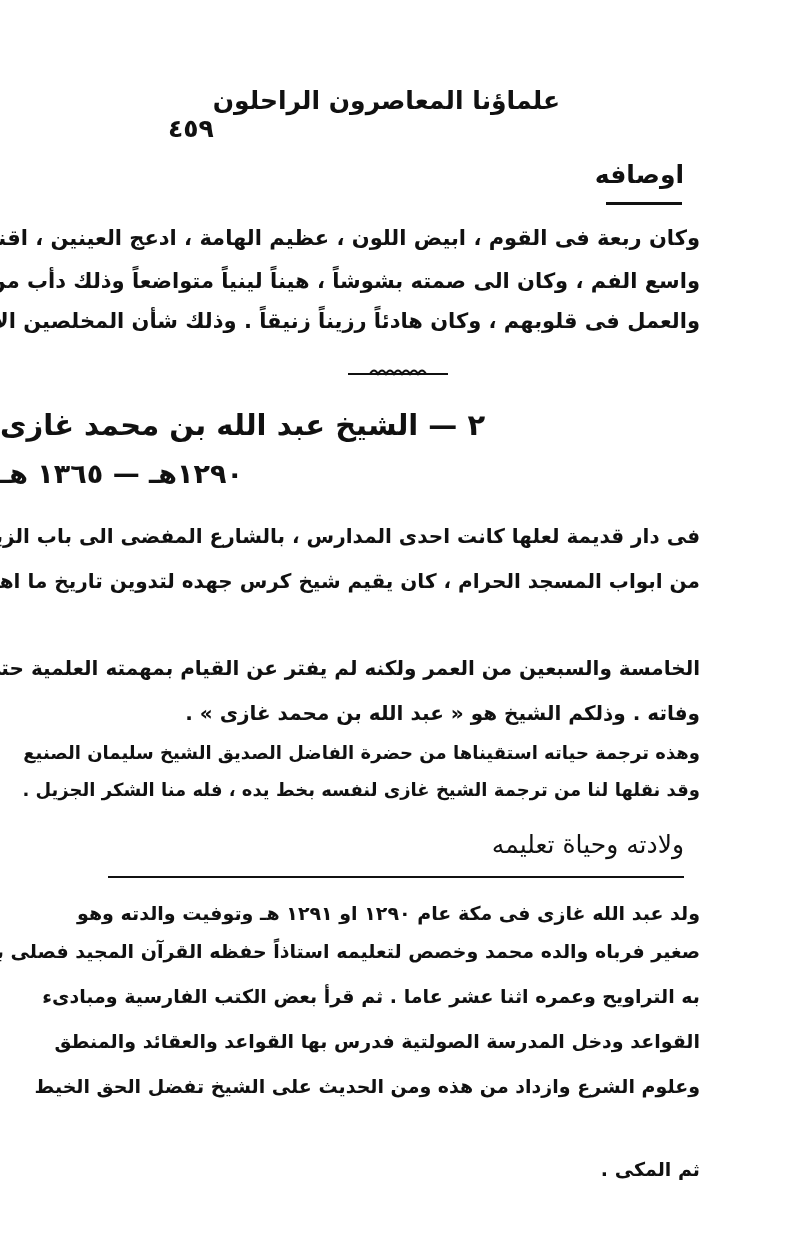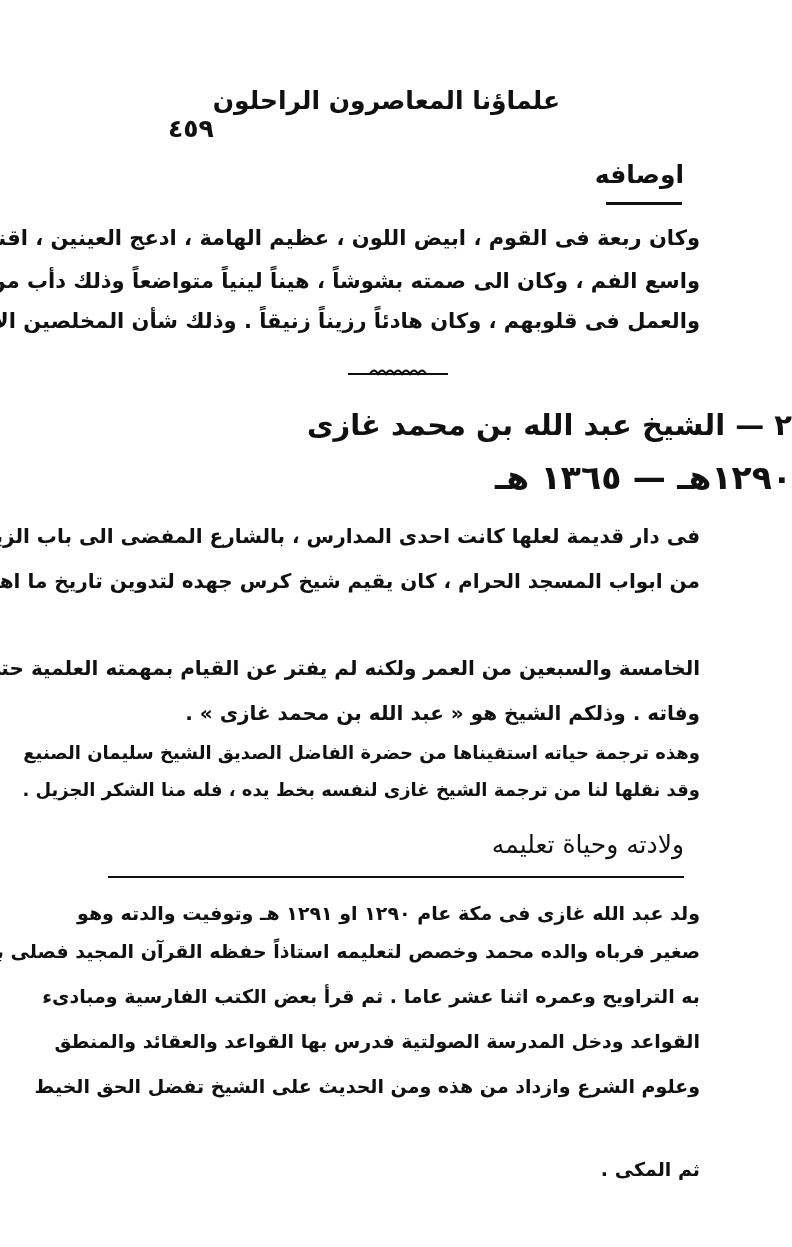--- a/index.html
+++ b/index.html
@@ -79,31 +79,31 @@
     .ornament {
       top: 366px;
       left: 348px;
       width: 100px;
       height: 14px;
     }
     .entry-title {
       top: 408px;
       left: 0;
       width: 792px;
-      text-align: right;
+      text-align: left;
       font-size: 29px;
       font-weight: bold;
       white-space: nowrap;
     }
     .entry-dates {
       top: 458px;
       left: 0;
       width: 792px;
-      text-align: right;
-      font-size: 33px;
+      text-align: left;
+      font-size: 27px;
       font-weight: bold;
       white-space: nowrap;
     }
   </style>
 </head>
 <body>
 
 <div class="page">
 
   <div class="abs running-head">

